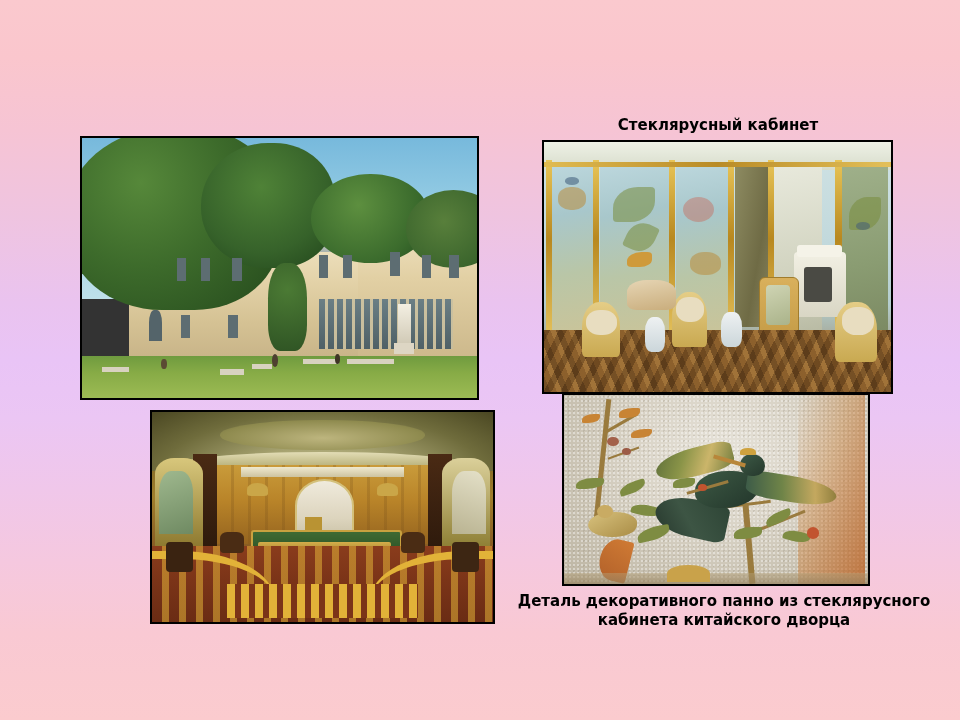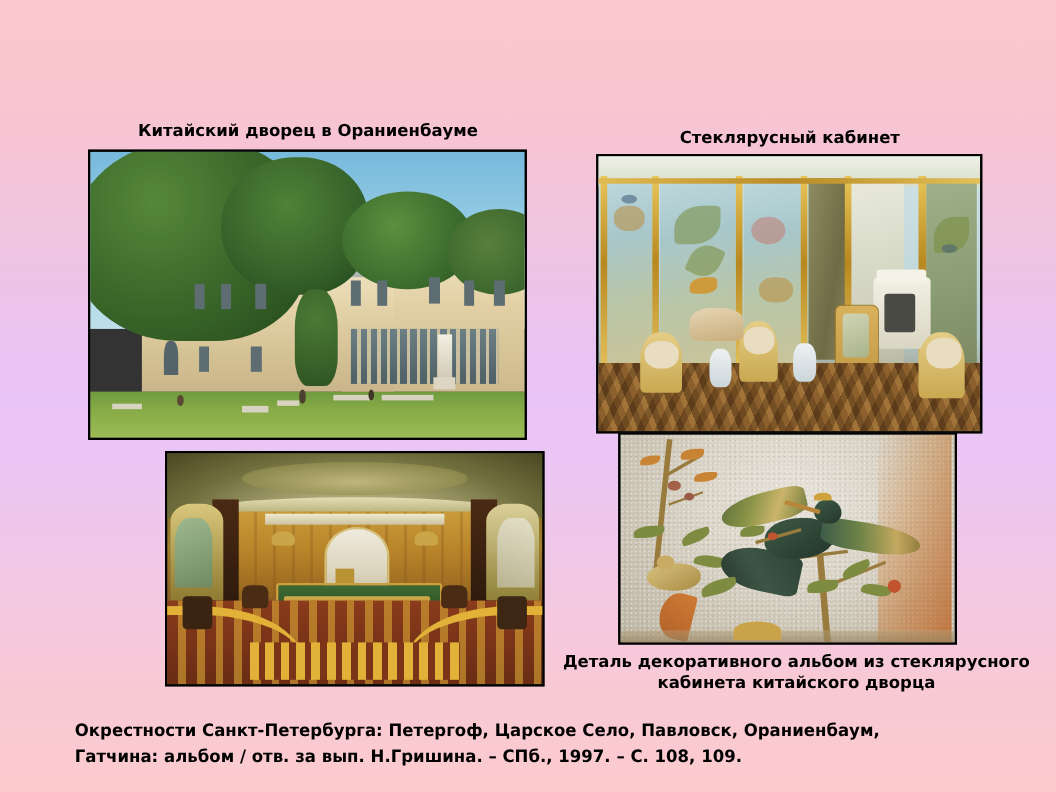--- a/index.html
+++ b/index.html
@@ -192,21 +192,20 @@
 
   
   .dot{border-radius:50%;}
 </style>
 </head>
 <body>
 
 <div id="slide">
 
 
-  <div class="cap" style="left:80px;top:110px;width:400px;">Китайский дворец в Ораниенбауме</div>
 
   <div class="photo" style="left:80px;top:136px;width:399px;height:264px;">
     <div class="inner">
       <div class="lyr p1-sky"></div>
       <div class="lyr p1-lawn"></div>
 
       <div class="lyr p1-bldg-right"></div>
       <div class="lyr p1-bldg-main"></div>
       <div class="lyr p1-roof"></div>
       <div class="lyr p1-pedim"></div>
@@ -388,21 +387,17 @@
       <div class="lyr p4-bird2"></div>
       <div class="lyr p4-bird2h"></div>
       <div class="lyr" style="left:12%;top:76%;width:10%;height:22%;background:linear-gradient(200deg,#cf7a34,#b2612a);border-radius:60% 10% 10% 60%;transform:rotate(14deg);"></div>
       <div class="lyr p4-leafg" style="left:24%;top:70%;width:11%;height:7%;transform:rotate(-12deg);"></div>
 
       <div class="lyr p4-grnd"></div>
       <div class="lyr" style="left:34%;top:90%;width:14%;height:9%;background:#c9a24a;border-radius:50% 50% 0 0;"></div>
     </div>
   </div>
 
-  <div class="cap" style="left:498px;top:592px;width:452px;line-height:19px;">Деталь декоративного альбом из стеклярусного
+  <div class="cap" style="left:498px;top:592px;width:452px;line-height:19px;">Деталь декоративного панно из стеклярусного
 кабинета китайского дворца</div>
 
-  <div style="position:absolute;left:68px;top:652px;width:880px;">
-    <div style="font-family:'DejaVu Sans','Liberation Sans',sans-serif;font-weight:700;font-size:15.5px;line-height:24px;color:#000;transform:scaleX(0.97);transform-origin:left center;white-space:nowrap;">Окрестности Санкт-Петербурга: Петергоф, Царское Село, Павловск, Ораниенбаум,</div>
-    <div style="font-family:'DejaVu Sans','Liberation Sans',sans-serif;font-weight:700;font-size:15.5px;line-height:24px;color:#000;transform:scaleX(0.97);transform-origin:left center;white-space:nowrap;">Гатчина: альбом / отв. за вып. Н.Гришина. – СПб., 1997. – С. 108, 109.</div>
-  </div>
 
 </div>
 
 </body></html>

